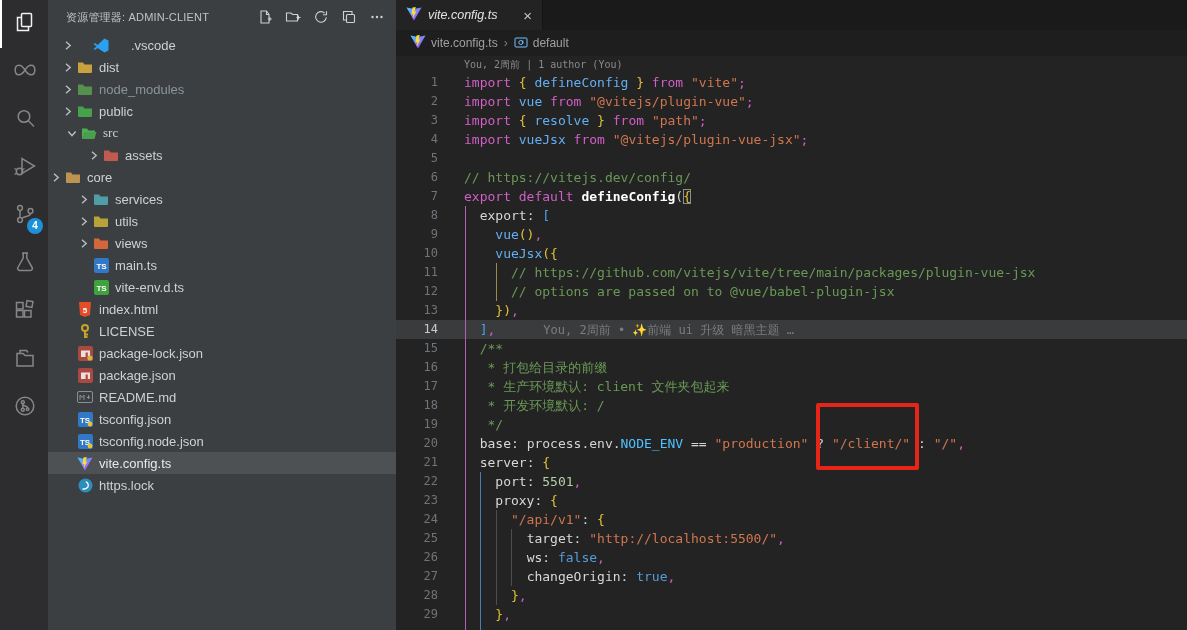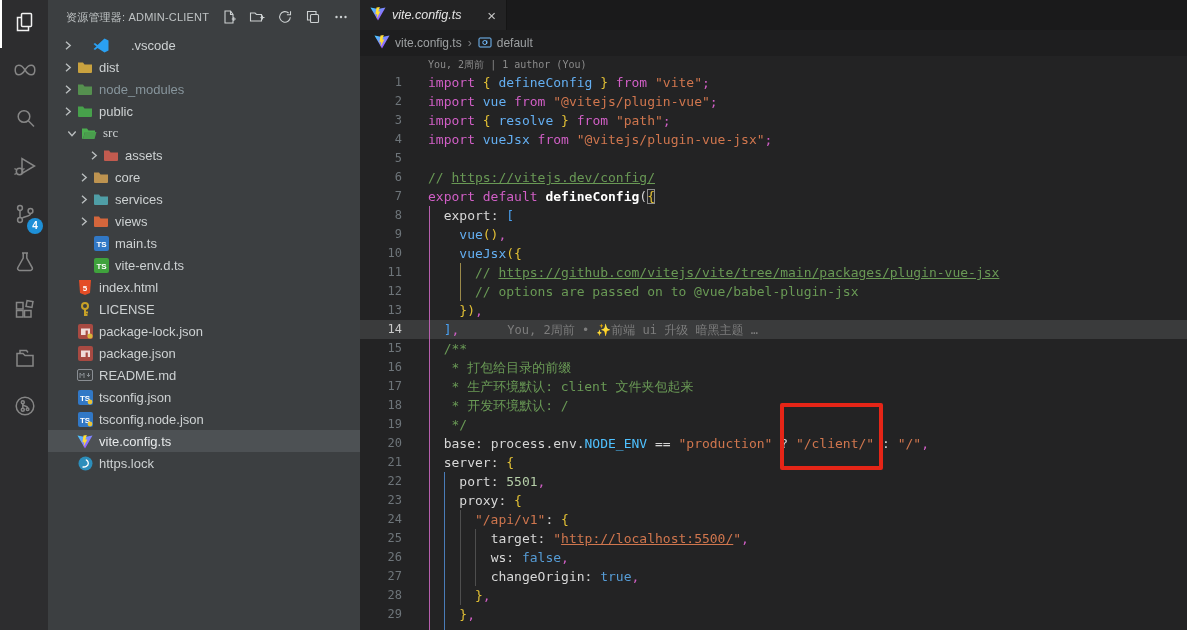--- a/index.html
+++ b/index.html
@@ -8,21 +8,21 @@
 
   
   .activitybar{width:48px;background:#2d2d2f;flex:none;display:flex;flex-direction:column;}
   .act-item{position:relative;height:48px;display:flex;align-items:center;justify-content:center;cursor:pointer;border-left:2px solid transparent;box-sizing:border-box;}
   .act-item.active{border-left-color:#ffffff;}
   .act-item svg{stroke:#868686;fill:none;stroke-width:1.5;}
   .act-item.active svg{stroke:#f2f2f2;}
   .act-badge{position:absolute;right:5px;bottom:6px;min-width:16px;height:16px;border-radius:8px;background:#1e90d8;color:#fff;font-size:10px;line-height:16px;text-align:center;font-weight:bold;}
 
   
-  .sidebar{width:312px;flex:none;background:#3c3f41;display:flex;flex-direction:column;color:#c8cccd;}
+  .sidebar{width:348px;flex:none;background:#3c3f41;display:flex;flex-direction:column;color:#c8cccd;}
   .sb-header{height:34px;display:flex;align-items:center;padding:0 10px 0 18px;}
   .sb-title{font-size:11px;color:#bfc3c4;letter-spacing:.2px;flex:1;white-space:nowrap;overflow:hidden;}
   .sb-actions{display:flex;align-items:center;gap:10px;}
   .sb-actions .tbtn{width:18px;height:18px;display:flex;align-items:center;justify-content:center;cursor:pointer;border-radius:3px;}
   .sb-actions svg{stroke:#cdd1d2;fill:none;stroke-width:1.1;}
   .tree{flex:1;overflow:hidden;}
   .tree-row{height:22px;display:flex;align-items:center;cursor:pointer;white-space:nowrap;}
   .tree-row.selected{background:#4d5154;}
   .tree-row .chev{width:16px;height:16px;flex:none;display:flex;align-items:center;justify-content:center;}
   .tree-row .chev svg{stroke:#b9bdbe;fill:none;stroke-width:1.4;}
@@ -46,21 +46,21 @@
   .codelens{height:17px;line-height:17px;padding-left:68px;font-size:10px;color:#8b8b8b;font-family:"DejaVu Sans Mono",monospace;white-space:pre;}
   .code-line{display:flex;height:19px;line-height:19px;font-size:13px;white-space:pre;}
   .code-line.current{background:#3a3b3c;}
   .gutter{width:68px;flex:none;box-sizing:border-box;text-align:right;padding-right:26px;color:#6e757a;font-size:12px;}
   .code-line.current .gutter{color:#cacaca;}
   .ctext{flex:1;}
   .tk-kw{color:#d15fc6;} .tk-w{color:#d4d4d4;} .tk-id{color:#64aff2;}
   .tk-fn{color:#ffffff;font-weight:bold;} .tk-br{color:#e3c135;} .tk-sq{color:#4aa0f0;}
   .tk-str{color:#d0764e;} .tk-num{color:#b5cea8;} .tk-cmt{color:#699955;}
   .tk-bool{color:#569cd6;} .tk-cst{color:#4fc1ff;} .tk-prop{color:#d8d8d8;}
-  .u{text-decoration:underline;}
+  .u{}
   .box{outline:1px solid #8d8d8d;outline-offset:-1px;}
   .blame-inline{color:#7d7d7d;font-size:12px;margin-left:48px;}
   .blame-spark{color:#d9b13b;}
   .guide{position:absolute;width:1px;}
   .annotation-box{position:absolute;border:4px solid #e52517;border-radius:2px;pointer-events:none;}
 </style>
 </head>
 <body>
 
 <div class="app">
@@ -239,21 +239,21 @@
               <path d="M3 1.8 7.2 5.5 3 9.2"></path>
             </svg>
           </span>
           <span class="ficon">
             <svg width="16" height="14" viewBox="0 0 16 14">
               <path d="M1 2.5h5l1.5 2H15V12a1 1 0 0 1-1 1H2a1 1 0 0 1-1-1z" fill="#c25b4f"></path>
             </svg>
           </span>
           <span class="lbl">assets</span>
         </div>
-        <div class="tree-row" style="padding-left: 28px; text-align: right;">
+        <div class="tree-row" style=" text-align: right;">
           <span class="chev">
             <svg width="10" height="11" viewBox="0 0 10 11">
               <path d="M3 1.8 7.2 5.5 3 9.2"></path>
             </svg>
           </span>
           <span class="ficon">
             <svg width="16" height="14" viewBox="0 0 16 14">
               <path d="M1 2.5h5l1.5 2H15V12a1 1 0 0 1-1 1H2a1 1 0 0 1-1-1z" fill="#bd9350"></path>
             </svg>
           </span>
@@ -264,20 +264,33 @@
             <svg width="10" height="11" viewBox="0 0 10 11">
               <path d="M3 1.8 7.2 5.5 3 9.2"></path>
             </svg>
           </span>
           <span class="ficon">
             <svg width="16" height="14" viewBox="0 0 16 14">
               <path d="M1 2.5h5l1.5 2H15V12a1 1 0 0 1-1 1H2a1 1 0 0 1-1-1z" fill="#4f9ea6"></path>
             </svg>
           </span>
           <span class="lbl">services</span>
+        </div>
+        <div class="tree-row" style="padding-left: 28px;">
+          <span class="chev">
+            <svg width="10" height="11" viewBox="0 0 10 11">
+              <path d="M3 1.8 7.2 5.5 3 9.2"></path>
+            </svg>
+          </span>
+          <span class="ficon">
+            <svg width="16" height="14" viewBox="0 0 16 14">
+              <path d="M1 2.5h5l1.5 2H15V12a1 1 0 0 1-1 1H2a1 1 0 0 1-1-1z" fill="#b8a23a"></path>
+            </svg>
+          </span>
+          <span class="lbl">utils</span>
         </div>
         <div class="tree-row" style="padding-left: 28px;">
           <span class="chev">
             <svg width="10" height="11" viewBox="0 0 10 11">
               <path d="M3 1.8 7.2 5.5 3 9.2"></path>
             </svg>
           </span>
           <span class="ficon">
             <svg width="16" height="14" viewBox="0 0 16 14">
               <path d="M1 2.5h5l1.5 2H15V12a1 1 0 0 1-1 1H2a1 1 0 0 1-1-1z" fill="#d4663c"></path>

